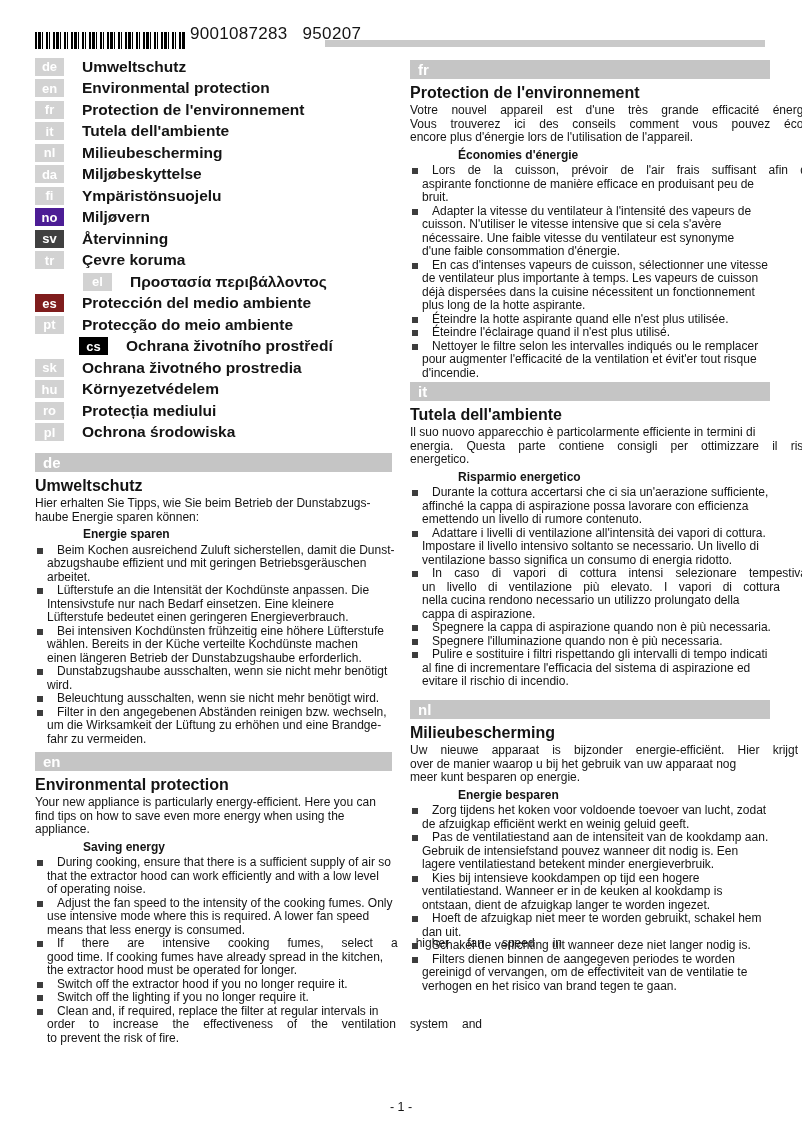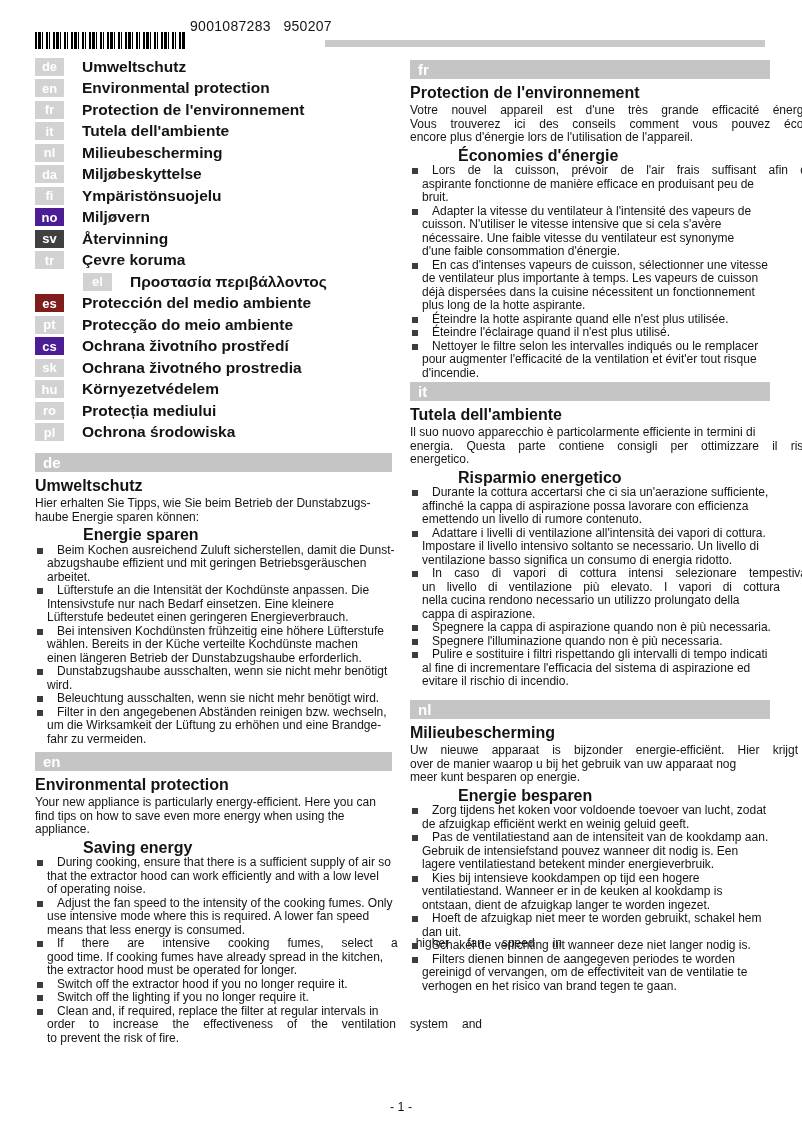--- a/index.html
+++ b/index.html
@@ -4,36 +4,36 @@
 <style>
   html,body{margin:0;padding:0;background:#e8e8e8;}
   .page{
     position:relative;width:802px;height:1134px;background:#ffffff;
     font-family:"Liberation Sans",sans-serif;color:#141414;overflow:hidden;
     margin:0 auto;
   }
   
   .barcode{position:absolute;left:35px;top:32px;width:150px;height:17px;
     background:repeating-linear-gradient(90deg,#000 0 2px,#fff 2px 3px,#000 3px 6px,#fff 6px 7px,#000 7px 8px,#fff 8px 11px,#000 11px 13px,#fff 13px 14px,#000 14px 15px,#fff 15px 18px);}
-  .barcode-text{position:absolute;left:190px;top:18px;font-size:14px;white-space:pre;letter-spacing:.3px;}
+  .barcode-text{position:absolute;left:190px;top:24px;font-size:17px;white-space:pre;letter-spacing:.3px;}
   .top-rule{position:absolute;left:325px;top:40px;width:440px;height:7px;}
   
   .lang-index{position:absolute;left:35px;top:56px;width:360px;}
   .lang-row{display:flex;align-items:center;height:21.5px;}
   .lang-tag{width:29px;height:18px;color:#fff;font-weight:bold;font-size:13px;
     display:flex;align-items:center;justify-content:center;flex:0 0 29px;}
   .lang-title{margin-left:18px;font-weight:bold;font-size:15.5px;white-space:nowrap;}
   
   .col{position:absolute;top:0;height:1134px;}
   .col-left{left:35px;width:357px;}
   .col-right{left:410px;width:360px;}
   .section{position:absolute;left:0;width:100%;}
   .sec-bar{height:19px;color:#fff;font-weight:bold;font-size:15px;line-height:19px;padding-left:8px;box-sizing:border-box;}
   .sec-title{font-size:16px;font-weight:bold;margin:5px 0 2px 0;line-height:18px;white-space:nowrap;}
-  .subhead{font-weight:bold;font-size:16px;line-height:13.5px;margin:4px 0 2px 0;white-space:nowrap;padding-left:48px;}
+  .subhead{font-weight:bold;font-size:12px;line-height:13.5px;margin:4px 0 2px 0;white-space:nowrap;padding-left:48px;}
   .line{font-size:12px;line-height:13.5px;white-space:nowrap;}
   .line.j{white-space:normal;text-align:justify;text-align-last:justify;overflow:visible;}
   .bullet{position:relative;padding-left:12px;}
   .bullet .line.first{padding-left:10px;position:relative;}
   .marker{position:absolute;left:-10px;top:4px;width:6px;height:6px;background:#3d3d3d;}
   .page-number{position:absolute;left:0;width:802px;top:1100px;text-align:center;font-size:12.5px;}
 </style>
 </head>
 <body>
 
@@ -89,21 +89,21 @@
       </div>
       <div class="lang-row">
         <span class="lang-tag" style="background: #7f1d1d;">es</span>
         <span class="lang-title">Protección del medio ambiente</span>
       </div>
       <div class="lang-row">
         <span class="lang-tag" style="background: rgb(210, 210, 210);">pt</span>
         <span class="lang-title">Protecção do meio ambiente</span>
       </div>
       <div class="lang-row">
-        <span class="lang-tag" style="background: #4c1d95;">cs</span>
+        <span class="lang-tag" style="background: #000000; margin-left: 44px;">cs</span>
         <span class="lang-title">Ochrana životního prostředí</span>
       </div>
       <div class="lang-row">
         <span class="lang-tag" style="background: rgb(210, 210, 210);">sk</span>
         <span class="lang-title">Ochrana životného prostredia</span>
       </div>
       <div class="lang-row">
         <span class="lang-tag" style="background: rgb(210, 210, 210);">hu</span>
         <span class="lang-title">Környezetvédelem</span>
       </div>

